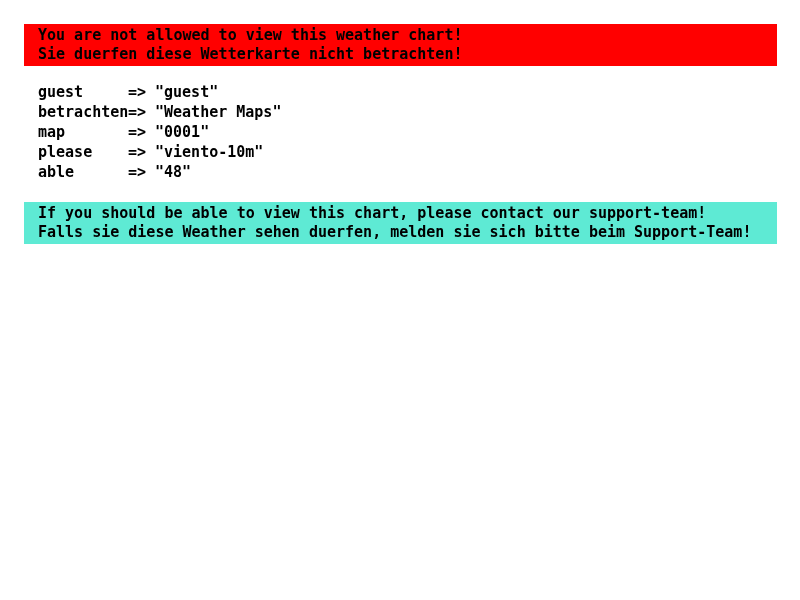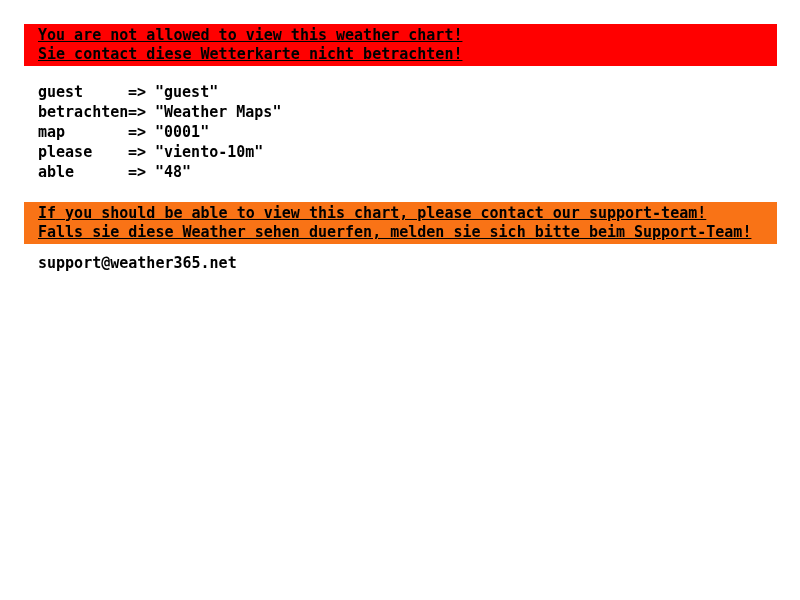--- a/index.html
+++ b/index.html
@@ -12,21 +12,20 @@
     font-size: 15px;
     -webkit-font-smoothing: none;
   }
   .banner {
     margin-left: 24px;
     width: 739px;              
     padding: 2px 0 2px 14px;
     line-height: 19px;
     white-space: nowrap;
     overflow: hidden;
-    text-decoration: underline;
   }
   .banner-error { margin-top: 24px; }
   .banner-help  { margin-top: 20px; }
   .banner-line { display: block; }
   .kv-list {
     margin: 16px 0 0 38px;
     line-height: 20px;
   }
   .kv-row { display: flex; white-space: pre; }
   .kv-key   { display: inline-block; width: 90px; }   
@@ -39,21 +38,21 @@
     justify-content: space-between;
     line-height: 19px;
     white-space: nowrap;
   }
 </style>
 </head>
 <body style="background-color: rgb(255, 255, 255); color: rgb(0, 0, 0);">
 
 <div class="banner banner-error" style="background-color: rgb(255, 0, 0);">
   <span class="banner-line">You are not allowed to view this weather chart!</span>
-  <span class="banner-line">Sie contact diese Wetterkarte nicht betrachten!</span>
+  <span class="banner-line">Sie duerfen diese Wetterkarte nicht betrachten!</span>
 </div>
 
 <div class="kv-list">
   <div class="kv-row">
     <span class="kv-key">guest</span>
     <span class="kv-arrow">=&gt;</span>
     <span class="kv-value">"guest"</span>
   </div>
   <div class="kv-row">
     <span class="kv-key">betrachten</span>
@@ -70,20 +69,19 @@
     <span class="kv-arrow">=&gt;</span>
     <span class="kv-value">"viento-10m"</span>
   </div>
   <div class="kv-row">
     <span class="kv-key">able</span>
     <span class="kv-arrow">=&gt;</span>
     <span class="kv-value">"48"</span>
   </div>
 </div>
 
-<div class="banner banner-help" style="background-color: #f97316;">
+<div class="banner banner-help" style="background-color: #5eead4;">
   <span class="banner-line">If you should be able to view this chart, please contact our support-team!</span>
   <span class="banner-line">Falls sie diese Weather sehen duerfen, melden sie sich bitte beim Support-Team!</span>
 </div>
 
 <div class="footer">
-  <span>support@weather365.net</span>
 </div>
 
 </body></html>

